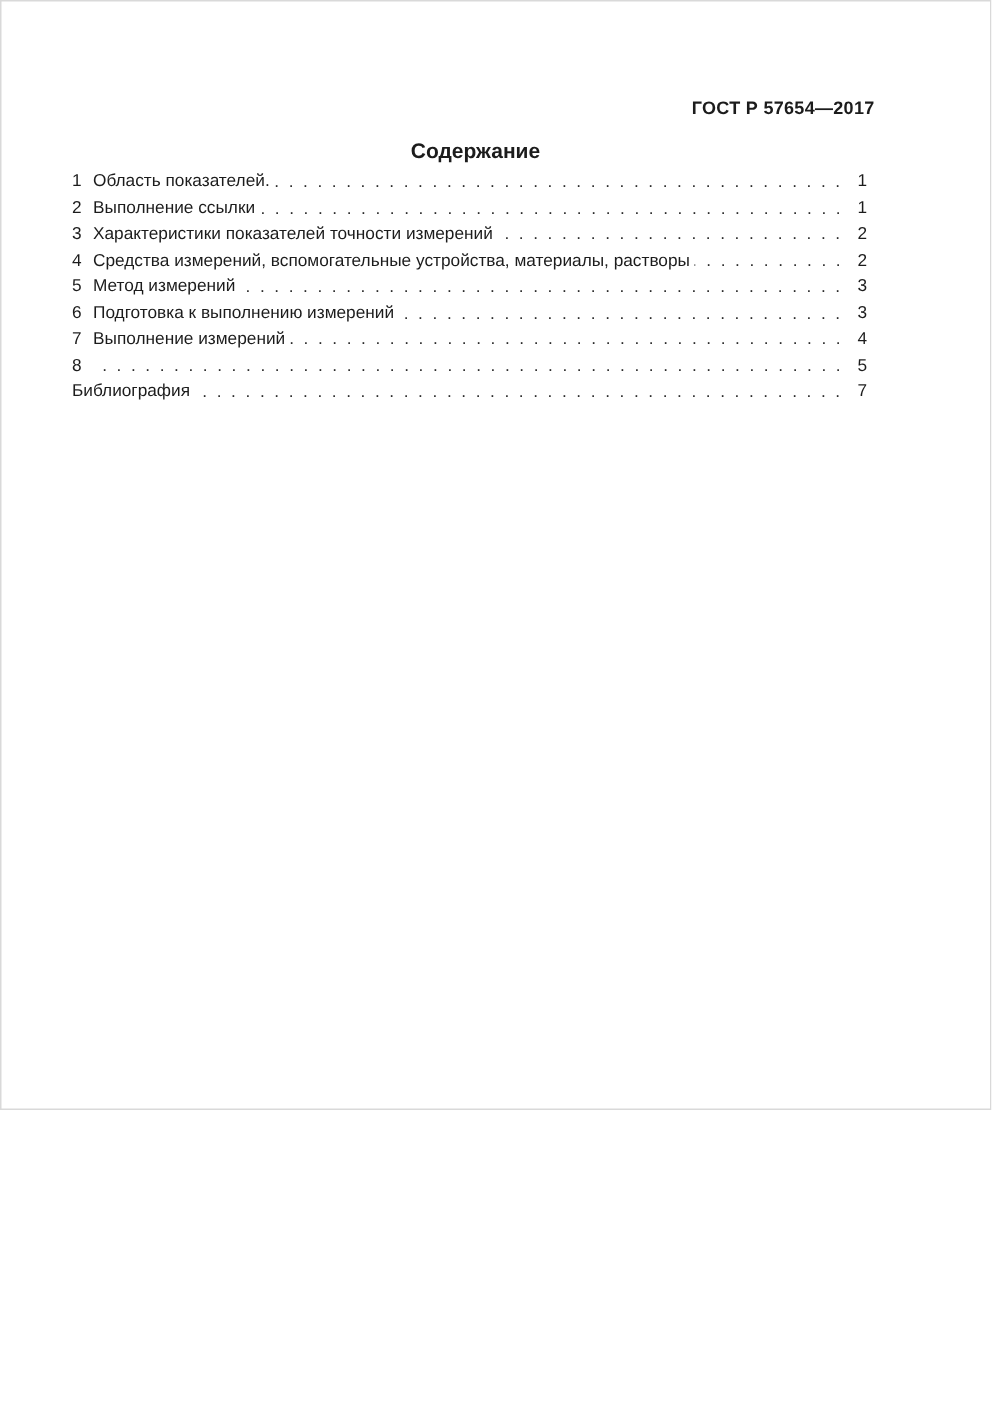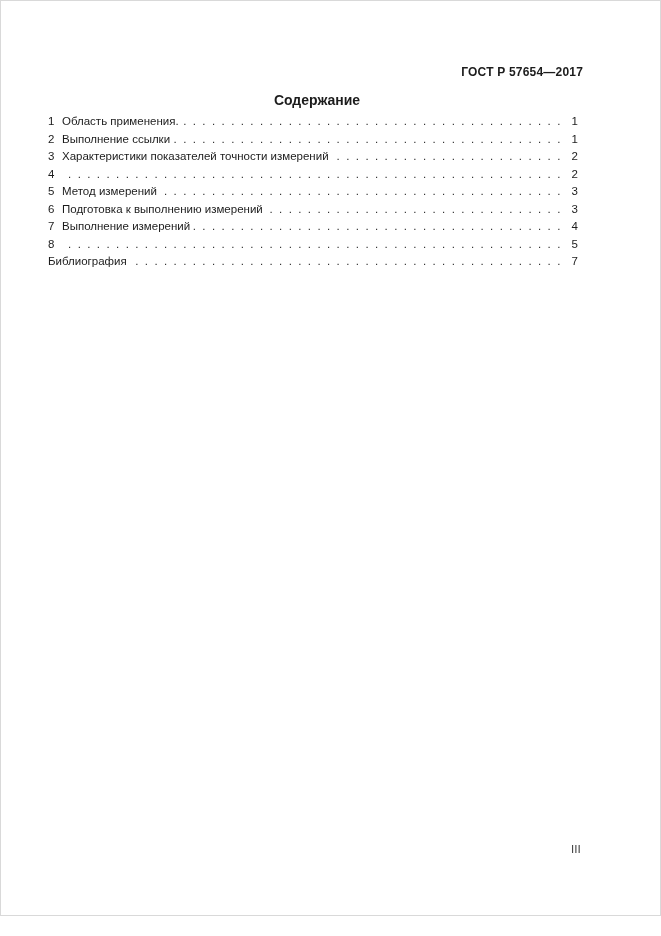--- a/index.html
+++ b/index.html
@@ -10,21 +10,21 @@
   }
   * { margin: 0; padding: 0; box-sizing: border-box; }
   html, body {
     width: 661px; height: 936px;
     background: var(--background);
     font-family: "Liberation Sans", "DejaVu Sans", sans-serif;
     color: var(--text);
   }
   .page {
     position: relative;
-    width: 661px; height: 916px;
+    width: 661px; height: 740px;
     background: var(--background);
     box-shadow: inset 0 0 0 1px var(--page_edge);
     overflow: hidden;
   }
   .doc-header {
     position: absolute;
     top: 66px; right: 78px;
     font-size: 12px; line-height: 12px;
     font-weight: bold;
     letter-spacing: 0.2px;
@@ -83,41 +83,42 @@
 
   <div class="doc-header">
     <span>ГОСТ Р 57654—2017</span>
   </div>
 
   <div class="doc-title">Содержание</div>
 
   <div class="toc" id="toc">
   <div class="toc-row">
     <span class="toc-num">1</span>
-    <span class="toc-title">Область применения.</span>
+    <span class="toc-title">Область показателей.</span>
     <span class="toc-dots">. . . . . . . . . . . . . . . . . . . . . . . . . . . . . . . . . . . . . . . . . . . . . . . . . . . . . . . . . . . . . . . . . . . . . . . . . . . . . . . . . . . . . . . . . . . . . . . . . . . . . . . . . . . . . . . . . . . . . . . . </span>
     <span class="toc-page">1</span>
   </div>
 
   <div class="toc-row">
     <span class="toc-num">2</span>
     <span class="toc-title">Выполнение ссылки</span>
     <span class="toc-dots">. . . . . . . . . . . . . . . . . . . . . . . . . . . . . . . . . . . . . . . . . . . . . . . . . . . . . . . . . . . . . . . . . . . . . . . . . . . . . . . . . . . . . . . . . . . . . . . . . . . . . . . . . . . . . . . . . . . . . . . . </span>
     <span class="toc-page">1</span>
   </div>
 
   <div class="toc-row">
     <span class="toc-num">3</span>
     <span class="toc-title">Характеристики показателей точности измерений</span>
     <span class="toc-dots">. . . . . . . . . . . . . . . . . . . . . . . . . . . . . . . . . . . . . . . . . . . . . . . . . . . . . . . . . . . . . . . . . . . . . . . . . . . . . . . . . . . . . . . . . . . . . . . . . . . . . . . . . . . . . . . . . . . . . . . . </span>
     <span class="toc-page">2</span>
   </div>
 
   <div class="toc-row">
     <span class="toc-num">4</span>
+    <span class="toc-title">Средства измерений, вспомогательные устройства, материалы, растворы</span>
     <span class="toc-dots">. . . . . . . . . . . . . . . . . . . . . . . . . . . . . . . . . . . . . . . . . . . . . . . . . . . . . . . . . . . . . . . . . . . . . . . . . . . . . . . . . . . . . . . . . . . . . . . . . . . . . . . . . . . . . . . . . . . . . . . . </span>
     <span class="toc-page">2</span>
   </div>
 
   <div class="toc-row">
     <span class="toc-num">5</span>
     <span class="toc-title">Метод измерений</span>
     <span class="toc-dots">. . . . . . . . . . . . . . . . . . . . . . . . . . . . . . . . . . . . . . . . . . . . . . . . . . . . . . . . . . . . . . . . . . . . . . . . . . . . . . . . . . . . . . . . . . . . . . . . . . . . . . . . . . . . . . . . . . . . . . . . </span>
     <span class="toc-page">3</span>
   </div>

